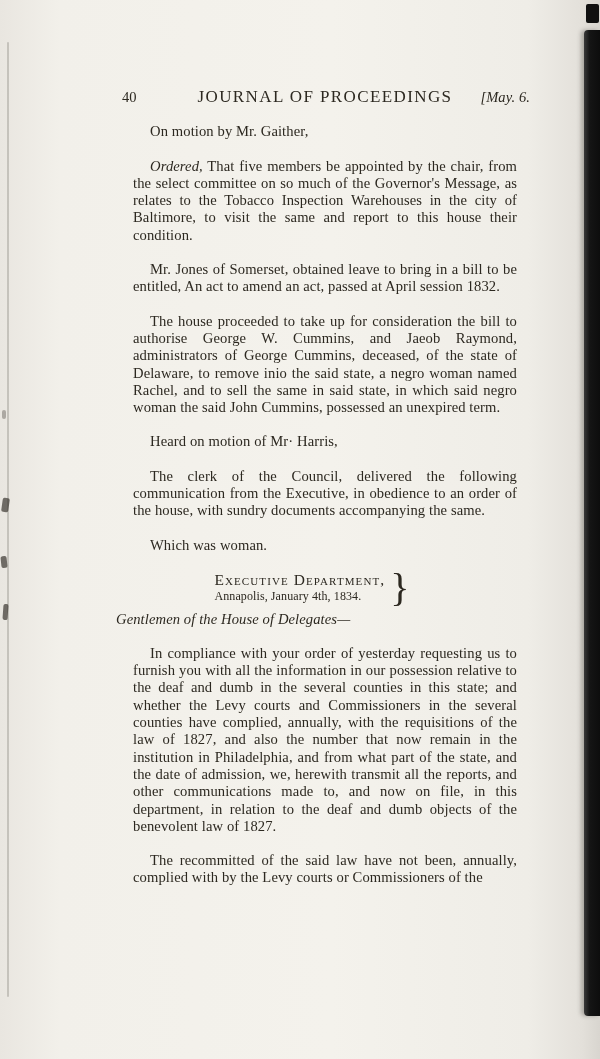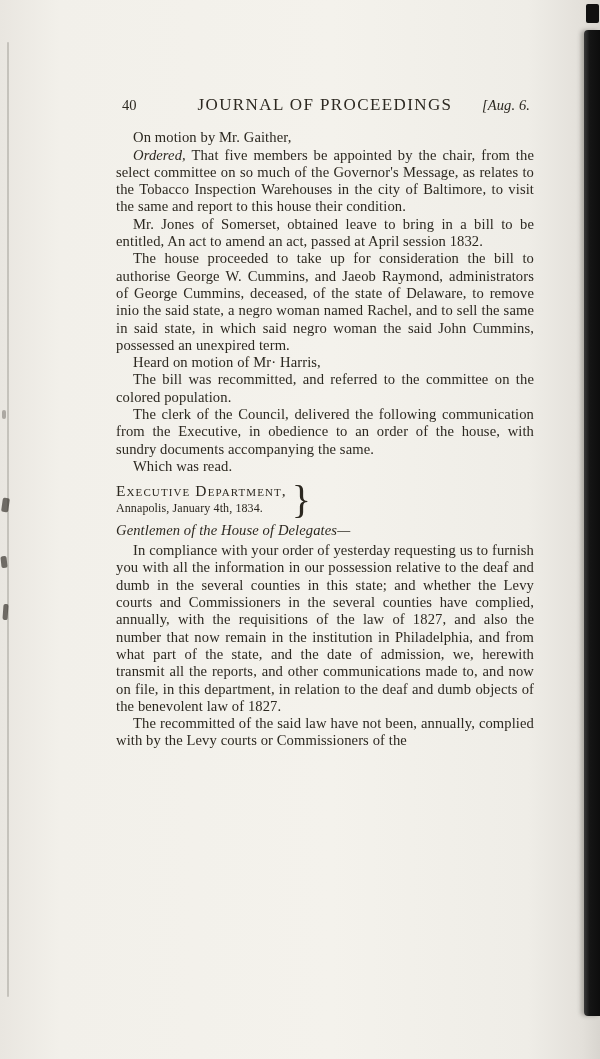--- a/index.html
+++ b/index.html
@@ -48,21 +48,21 @@
   .edge-mark { position: absolute; background: rgba(45, 40, 34, 0.65); border-radius: 2px; }
   .edge-mark.m1 { left: 2px; top: 498px; width: 7px; height: 14px; transform: rotate(8deg); }
   .edge-mark.m2 { left: 1px; top: 556px; width: 6px; height: 12px; transform: rotate(-6deg); }
   .edge-mark.m3 { left: 3px; top: 604px; width: 5px; height: 16px; transform: rotate(4deg); }
   .edge-mark.m4 { left: 2px; top: 410px; width: 4px; height: 9px; opacity: .5; }
 
   
   .text-block {
     position: absolute;
     left: 116px;
-    top: 96px;
+    top: 88px;
     width: 418px;
     color: #2c2820;
     font-size: 14.6px;
     line-height: 17.3px;
     text-align: justify;
     letter-spacing: 0.1px;
   }
   .header-row {
     display: flex;
     align-items: baseline;
@@ -76,26 +76,26 @@
     font-size: 17px;
     letter-spacing: 1.4px;
     white-space: nowrap;
   }
   .header-date {
     width: 72px;
     text-align: right;
     font-style: italic;
     font-size: 14.5px;
   }
-  p.para { margin: 0; text-indent: 17px; }
+  p.para { margin: 17px; text-indent: 17px; }
   .lead { font-style: italic; }
 
   .letterhead {
     display: flex;
-    justify-content: flex-start;
+    justify-content: center;
     align-items: center;
     margin: 7px 26px 5px 0;
     text-align: left;
   }
   .lh-lines { text-align: left; }
   .lh-dept {
     font-variant: small-caps;
     letter-spacing: 1.1px;
     font-size: 15.5px;
   }
@@ -125,31 +125,30 @@
   <div class="edge-mark m1"></div>
   <div class="edge-mark m2"></div>
   <div class="edge-mark m3"></div>
   <div class="edge-mark m4"></div>
 
   <div class="text-block">
 
     <div class="header-row">
       <span class="page-number">40</span>
       <span class="journal-title">JOURNAL OF PROCEEDINGS</span>
-      <span class="header-date">[Aug. 6.</span>
+      <span class="header-date">[May. 6.</span>
     </div>
 
     <p class="para"><span class="lead"></span><span>On motion by Mr. Gaither,</span></p>
     <p class="para"><span class="lead">Ordered,</span><span> That five members be appointed by the chair, from the select committee on so much of the Governor's Message, as relates to the Tobacco Inspection Warehouses in the city of Baltimore, to visit the same and report to this house their condition.</span></p>
     <p class="para"><span class="lead"></span><span>Mr. Jones of Somerset, obtained leave to bring in a bill to be entitled, An act to amend an act, passed at April session 1832.</span></p>
     <p class="para"><span class="lead"></span><span>The house proceeded to take up for consideration the bill to authorise George W. Cummins, and Jaeob Raymond, administrators of George Cummins, deceased, of the state of Delaware, to remove inio the said state, a negro woman named Rachel, and to sell the same in said state, in which said negro woman the said John Cummins, possessed an unexpired term.</span></p>
     <p class="para"><span class="lead"></span><span>Heard on motion of Mr· Harris,</span></p>
-    <p class="para"><span class="lead"></span><span>The bill was recommitted, and referred to the committee on the colored population.</span></p>
     <p class="para"><span class="lead"></span><span>The clerk of the Council, delivered the following communication from the Executive, in obedience to an order of the house, with sundry documents accompanying the same.</span></p>
-    <p class="para"><span class="lead"></span><span>Which was read.</span></p>
+    <p class="para"><span class="lead"></span><span>Which was woman.</span></p>
 
     <div class="letterhead">
       <div class="lh-lines">
         <div class="lh-dept">Executive Department,</div>
         <div class="lh-date">Annapolis, January 4th, 1834.</div>
       </div>
       <div class="lh-brace">}</div>
     </div>
 
     <p class="salutation">Gentlemen of the House of Delegates—</p>

